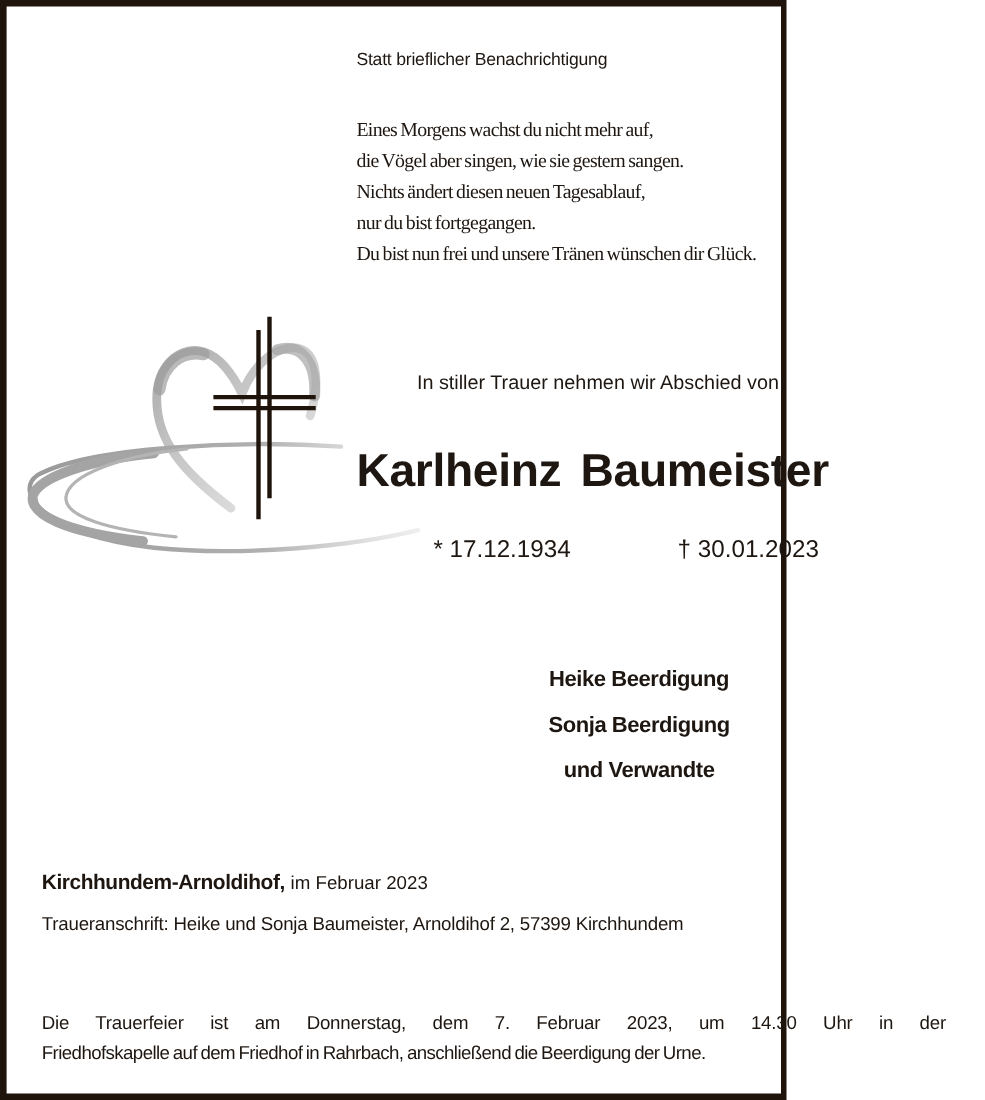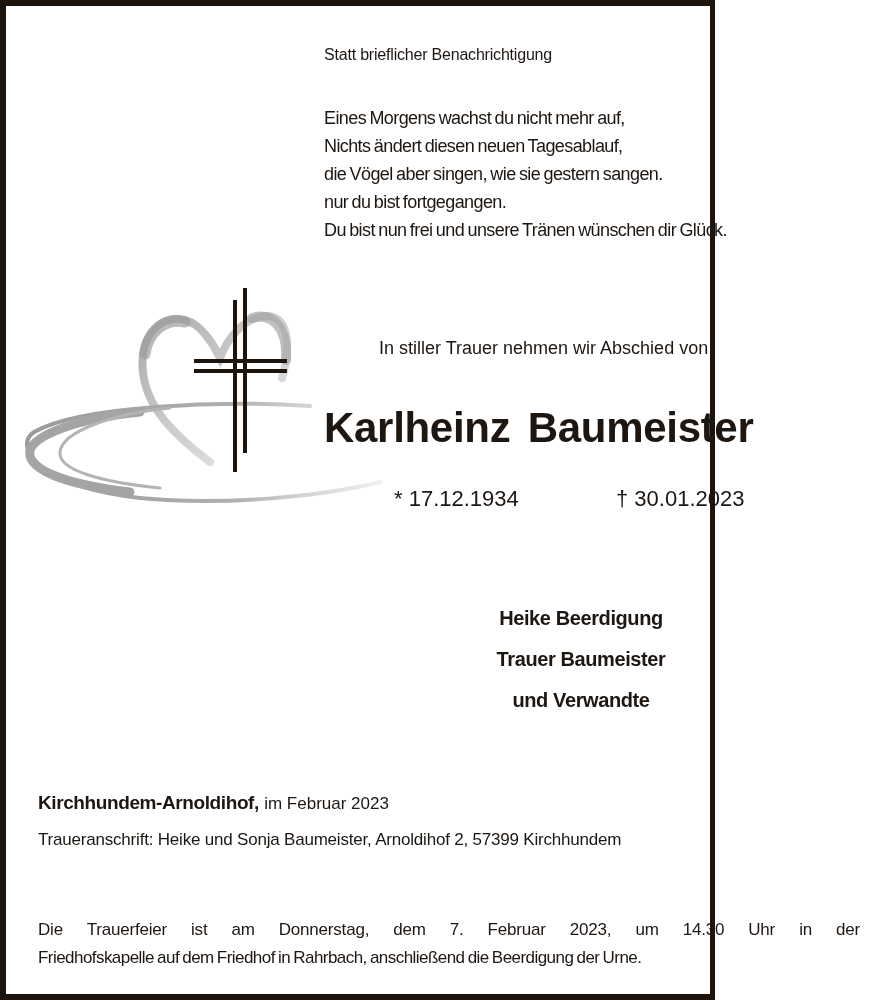--- a/index.html
+++ b/index.html
@@ -33,21 +33,21 @@
       font-size: 16px;
       letter-spacing: -0.2px;
     }
     .poem {
       left: 318px; top: 98px;
       font-size: 18px;
       line-height: 28px;
       letter-spacing: -0.6px;
       word-spacing: -1px;
     }
-    .poem div { white-space: nowrap; }
+    .poem div { white-space: nowrap; font-family: Liberation Serif, serif; }
 
     .emblem {
       position: absolute;
       left: 14px; top: 276px;
       width: 380px; height: 230px;
     }
 
     .abschied {
       left: 373px; top: 332px;
       font-size: 18px;
@@ -113,22 +113,22 @@
   </style>
 </head>
 <body>
 
 <div class="frame">
 
   <div class="abs intro">Statt brieflicher Benachrichtigung</div>
 
   <div class="abs poem">
     <div>Eines Morgens wachst du nicht mehr auf,</div>
+    <div>die Vögel aber singen, wie sie gestern sangen.</div>
     <div>Nichts ändert diesen neuen Tagesablauf,</div>
-    <div>die Vögel aber singen, wie sie gestern sangen.</div>
     <div>nur du bist fortgegangen.</div>
     <div>Du bist nun frei und unsere Tränen wünschen dir Glück.</div>
   </div>
 
   <svg class="emblem" viewBox="0 0 380 230" xmlns="http://www.w3.org/2000/svg">
     <defs>
       <linearGradient id="swooshGrad" x1="0" y1="0" x2="1" y2="0">
         <stop offset="0" stop-color="#9a9a9a"></stop>
         <stop offset="0.6" stop-color="#b0b0b0"></stop>
         <stop offset="1" stop-color="#d6d6d6" stop-opacity="0.4"></stop>
@@ -159,21 +159,21 @@
 
   <div class="abs name">Karlheinz  Baumeister</div>
 
   <div class="abs abschied">In stiller Trauer nehmen wir Abschied von</div>
 
   <div class="abs birth">* 17.12.1934</div>
   <div class="abs death">† 30.01.2023</div>
 
   <div class="abs mourners">
     <div>Heike Beerdigung</div>
-    <div>Trauer Baumeister</div>
+    <div>Sonja Beerdigung</div>
     <div>und Verwandte</div>
   </div>
 
   <div class="abs place-line">
     <span class="place">Kirchhundem-Arnoldihof,</span>
     <span class="month">im Februar 2023</span>
   </div>
 
   <div class="abs address">Traueranschrift: Heike und Sonja Baumeister, Arnoldihof 2, 57399 Kirchhundem</div>
 

